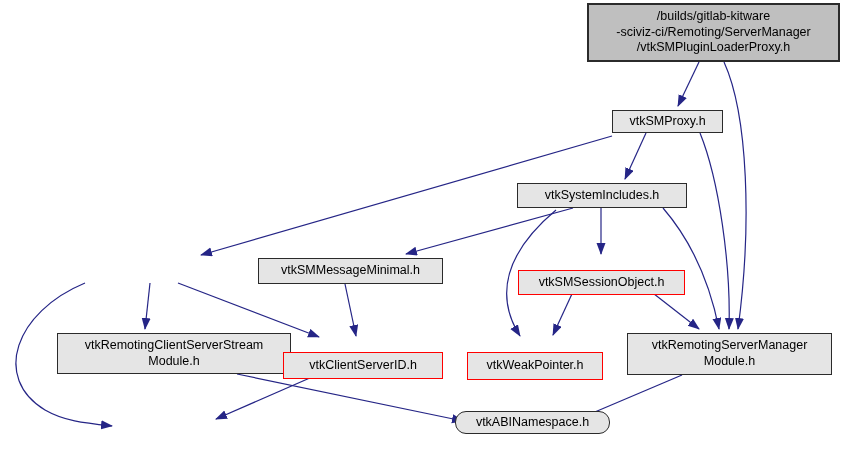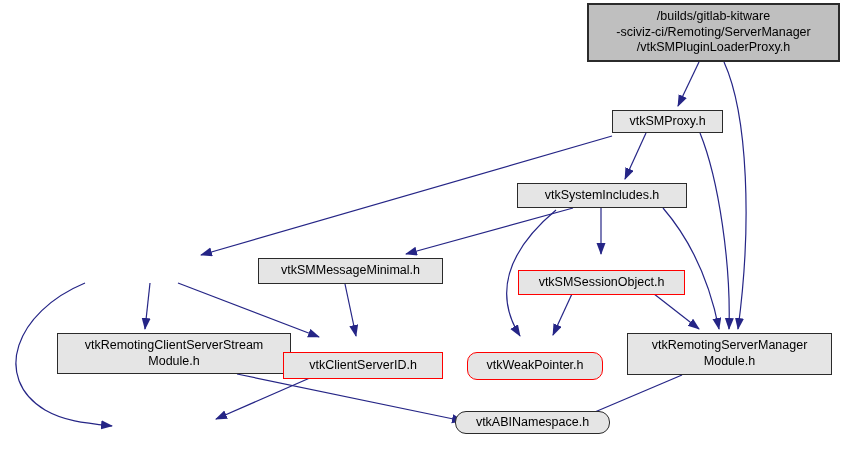--- a/index.html
+++ b/index.html
@@ -94,21 +94,21 @@
 
   <div class="node" style="left:25px;top:333px;width:234px;height:41px;margin-left:32px;">
     <span>vtkRemotingClientServerStream
 Module.h</span>
   </div>
 
   <div class="node red" style="left:283px;top:340px;width:160px;height:27px;">
     <span>vtkClientServerID.h</span>
   </div>
 
-  <div class="node red" style="left:467px;top:340px;width:136px;height:28px;border-radius:10px;">
+  <div class="node red" style="left:467px;top:340px;width:136px;height:28px;">
     <span>vtkWeakPointer.h</span>
   </div>
 
   <div class="node" style="left:627px;top:333px;width:205px;height:42px;">
     <span>vtkRemotingServerManager
 Module.h</span>
   </div>
 
 
   <div class="node" style="left:455px;top:411px;width:155px;height:23px;border-radius:11px;">

